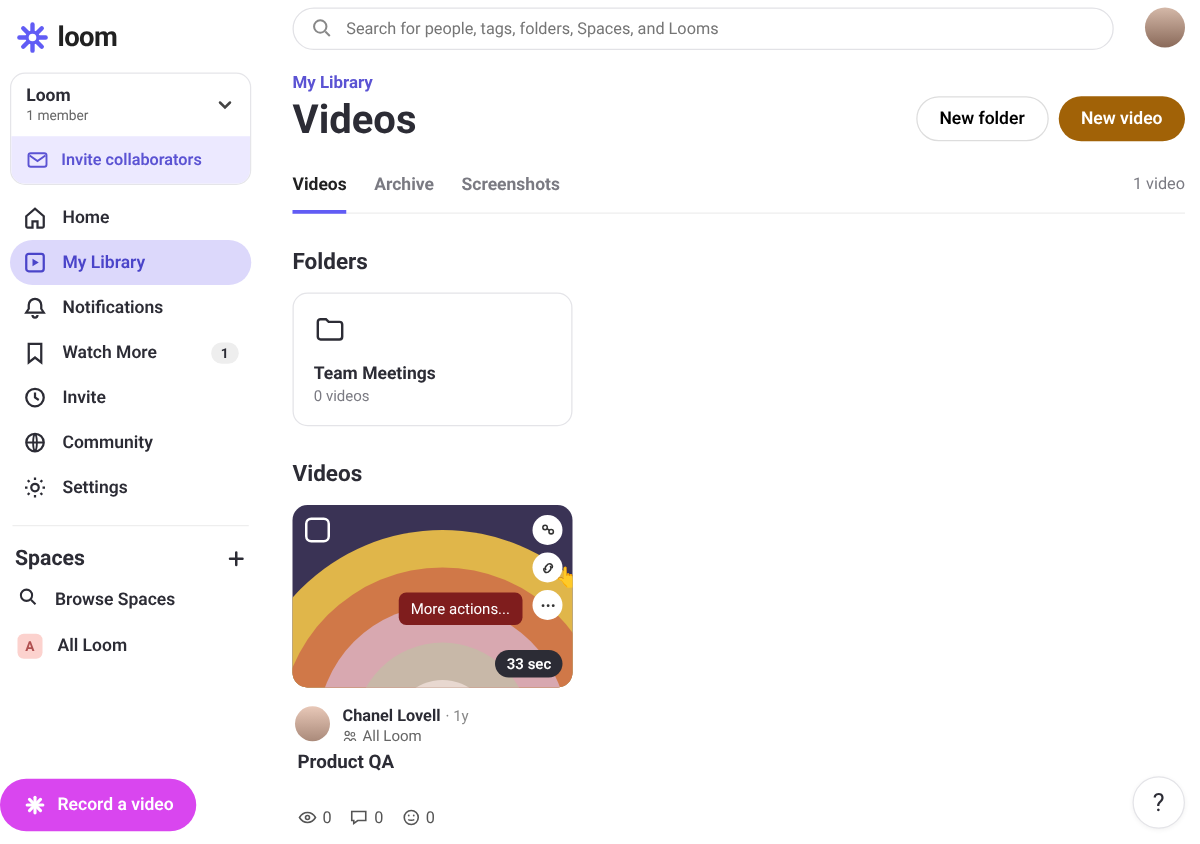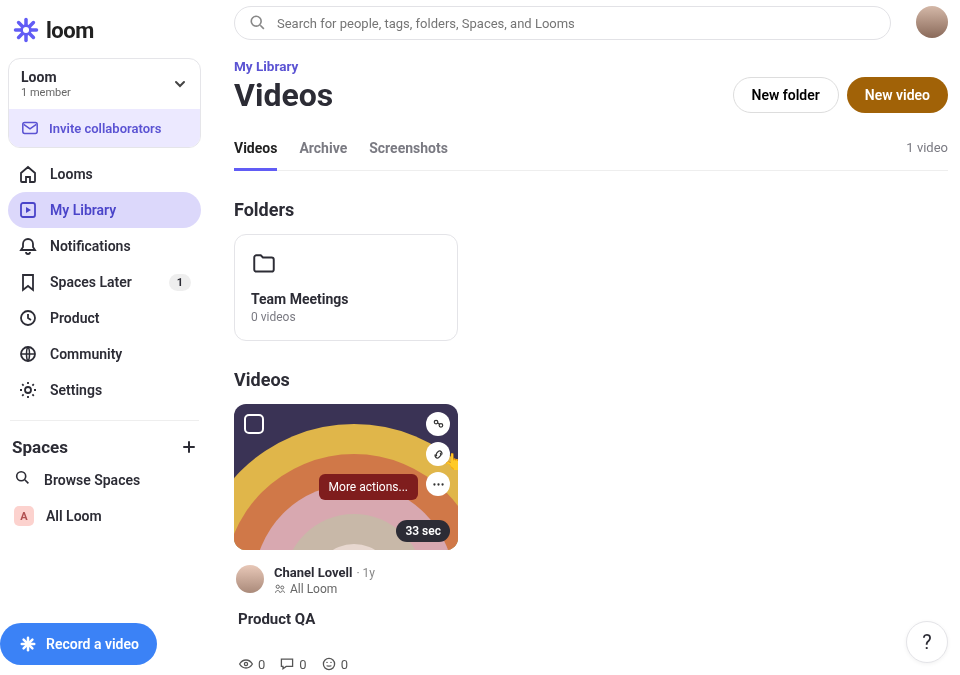--- a/index.html
+++ b/index.html
@@ -21,21 +21,21 @@
 .nav-item.active { background: #dcd8fb; }
 .nav-item .icon { width: 20px; height: 20px; display: flex; align-items: center; justify-content: center; }
 .nav-item .badge { position: absolute; right: 10px; background: #eee; border-radius: 10px; font-size: 11px; padding: 2px 8px; font-weight: 700; }
 
 .divider { border: none; border-top: 1px solid #eee; margin: 12px 6px; }
 
 .spaces-head { display: flex; justify-content: space-between; align-items: center; padding: 4px 8px; font-size: 17px; font-weight: 700; }
 .space-item { display: flex; align-items: center; gap: 12px; padding: 8px 10px; font-size: 14px; font-weight: 600; cursor: pointer; border-radius: 16px; }
 .space-badge { width: 20px; height: 20px; border-radius: 5px; background: #fcd2ce; color: #b05050; font-size: 11px; font-weight: 700; display: flex; align-items: center; justify-content: center; }
 
-.record-btn { position: absolute; left: 0; bottom: 10px; background: #3b82f6; color: #fff; border: none; border-radius: 22px; padding: 11px 18px; font-size: 14px; font-weight: 600; display: flex; align-items: center; gap: 8px; cursor: pointer; }
+.record-btn { position: absolute; left: 0; bottom: 10px; background: #d946ef; color: #fff; border: none; border-radius: 22px; padding: 11px 18px; font-size: 14px; font-weight: 600; display: flex; align-items: center; gap: 8px; cursor: pointer; }
 
 .main { position: absolute; left: 234px; top: 6px; right: 12px; }
 .topbar { display: flex; align-items: center; gap: 16px; }
 .search { flex: 1; max-width: 657px; display: flex; align-items: center; gap: 10px; border: 1px solid #e2e2e6; border-radius: 20px; padding: 7px 14px; }
 .search input { border: none; outline: none; font-size: 13px; flex: 1; color: #555; }
 .avatar { width: 32px; height: 32px; border-radius: 50%; background: linear-gradient(#d4b8a8, #8a6a5a); position: absolute; right: 0; top: 0; }
 
 .breadcrumb { margin-top: 18px; font-size: 13.5px; font-weight: 700; color: #5b53d3; }
 .header-row { display: flex; justify-content: space-between; align-items: center; margin-top: 2px; }
 .page-title { font-size: 32px; font-weight: 700; }
@@ -65,21 +65,21 @@
 .tooltip { position: absolute; right: 40px; top: 70px; background: #7f1d1d; color: #fff; font-size: 12px; padding: 6px 10px; border-radius: 6px; white-space: nowrap; }
 .duration { position: absolute; bottom: 8px; right: 8px; background: #2c2c35; color: #fff; font-size: 12px; font-weight: 600; padding: 4px 9px; border-radius: 12px; }
 .cursor-hand { position: absolute; right: -6px; top: 48px; font-size: 16px; }
 
 .video-meta { padding: 12px 2px 8px 2px; }
 .meta-row { display: flex; gap: 10px; align-items: center; }
 .meta-avatar { width: 28px; height: 28px; border-radius: 50%; background: linear-gradient(#e8c8b8, #aa8a7a); }
 .meta-author { font-size: 13px; font-weight: 700; }
 .meta-time { font-size: 12px; color: #888; }
 .meta-space { font-size: 12px; color: #666; display: flex; align-items: center; gap: 4px; margin-top: 1px; }
-.video-title { font-size: 15px; font-weight: 700; margin-top: 14px; padding-left: 2px; }
+.video-title { font-size: 15px; font-weight: 700; margin-top: 4px; padding-left: 2px; }
 .stats { display: flex; gap: 14px; margin-top: 28px; padding-left: 2px; font-size: 13px; color: #555; }
 .stat { display: flex; align-items: center; gap: 4px; }
 
 .help-btn { position: absolute; right: 12px; bottom: 12px; width: 42px; height: 42px; border-radius: 50%; border: 1px solid #e4e4e8; background: #fff; display: flex; align-items: center; justify-content: center; font-size: 20px; cursor: pointer; box-shadow: 0 1px 4px rgba(0,0,0,0.06); }
 </style>
 </head>
 <body>
 
 <aside class="sidebar">
   <div class="logo">
@@ -115,21 +115,21 @@
     </div>
   </div>
 
   <nav class="nav">
     <div class="nav-item">
       <span class="icon">
           <svg width="20" height="20" viewBox="0 0 20 20">
             <path d="M3 9l7-6 7 6v8a1 1 0 01-1 1h-4v-5H8v5H4a1 1 0 01-1-1V9z" fill="none" stroke="#2c2c35" stroke-width="1.8"></path>
           </svg>
         </span>
-      <span>Looms</span>
+      <span>Home</span>
     </div>
     <div class="nav-item active">
       <span class="icon">
           <svg width="20" height="20" viewBox="0 0 20 20">
             <rect x="3" y="3" width="14" height="14" rx="2" fill="none" stroke="#4a44c9" stroke-width="1.8"></rect>
             <path d="M8 7v6l5-3-5-3z" fill="#4a44c9"></path>
           </svg>
         </span>
       <span style="color:#4a44c9">My Library</span>
     </div>
@@ -140,31 +140,31 @@
           </svg>
         </span>
       <span>Notifications</span>
     </div>
     <div class="nav-item">
       <span class="icon">
           <svg width="20" height="20" viewBox="0 0 20 20">
             <path d="M5 3h10v15l-5-4-5 4V3z" fill="none" stroke="#2c2c35" stroke-width="1.8"></path>
           </svg>
         </span>
-      <span>Spaces Later</span>
+      <span>Watch More</span>
       <span class="badge">1</span>
     </div>
     <div class="nav-item">
       <span class="icon">
           <svg width="20" height="20" viewBox="0 0 20 20">
             <circle cx="10" cy="10" r="7" fill="none" stroke="#2c2c35" stroke-width="1.8"></circle>
             <path d="M10 6v4l3 2" stroke="#2c2c35" stroke-width="1.8" fill="none"></path>
           </svg>
         </span>
-      <span>Product</span>
+      <span>Invite</span>
     </div>
     <div class="nav-item">
       <span class="icon">
           <svg width="20" height="20" viewBox="0 0 20 20">
             <circle cx="10" cy="10" r="7" fill="none" stroke="#2c2c35" stroke-width="1.8"></circle>
             <path d="M3 10h14M10 3c2 2 2 12 0 14M10 3c-2 2-2 12 0 14" stroke="#2c2c35" stroke-width="1.5" fill="none"></path>
           </svg>
         </span>
       <span>Community</span>
     </div>

